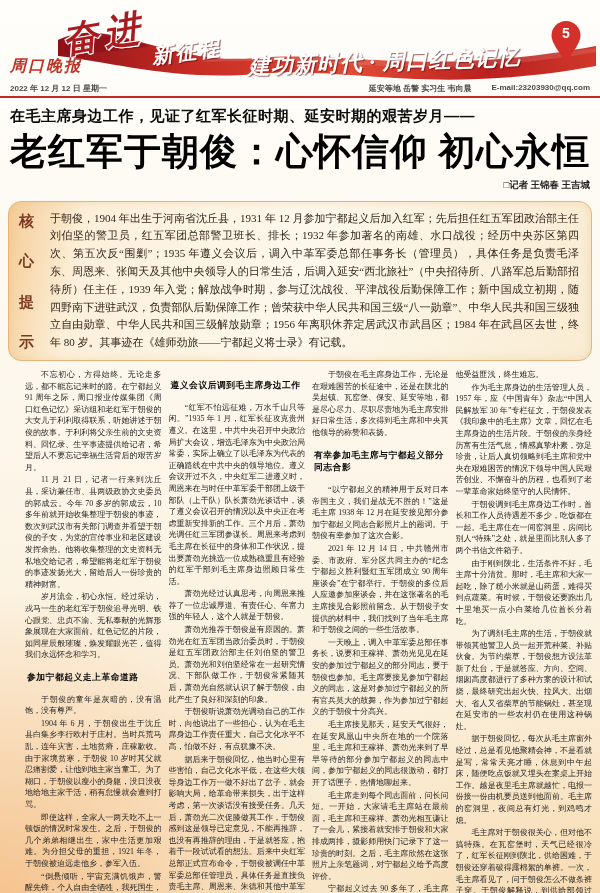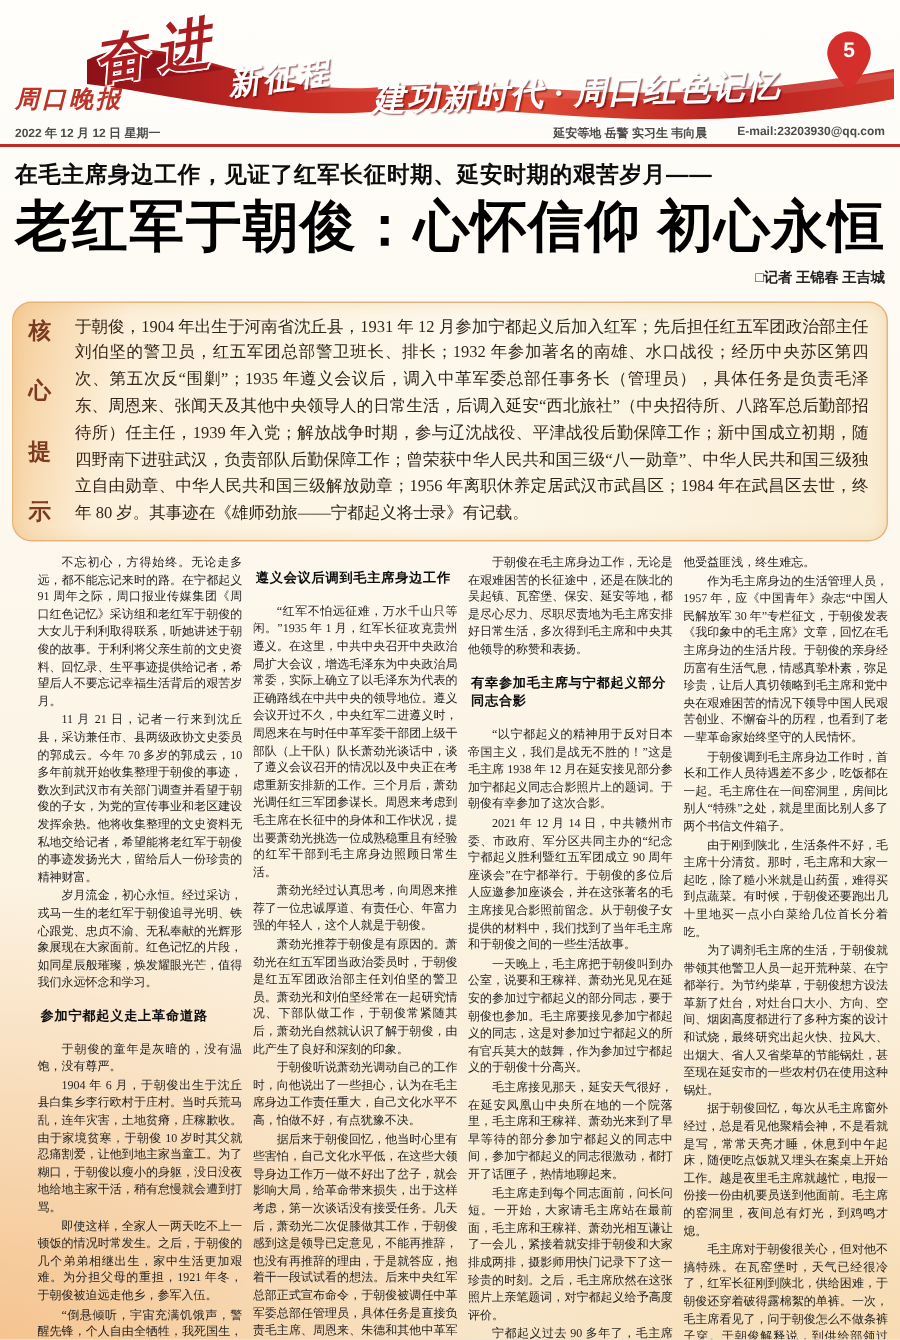--- a/index.html
+++ b/index.html
@@ -125,29 +125,29 @@
         <div class="para">萧劲光推荐于朝俊是有原因的。萧劲光在红五军团当政治委员时，于朝俊是红五军团政治部主任刘伯坚的警卫员。萧劲光和刘伯坚经常在一起研究情况、下部队做工作，于朝俊常紧随其后，萧劲光自然就认识了解于朝俊，由此产生了良好和深刻的印象。</div>
         <div class="para">于朝俊听说萧劲光调动自己的工作时，向他说出了一些担心，认为在毛主席身边工作责任重大，自己文化水平不高，怕做不好，有点犹豫不决。</div>
         <div class="para">据后来于朝俊回忆，他当时心里有些害怕，自己文化水平低，在这些大领导身边工作万一做不好出了岔子，就会影响大局，给革命带来损失，出于这样考虑，第一次谈话没有接受任务。几天后，萧劲光二次促膝做其工作，于朝俊感到这是领导已定意见，不能再推辞，也没有再推辞的理由，于是就答应，抱着干一段试试看的想法。后来中央红军总部正式宣布命令，于朝俊被调任中革军委总部任管理员，具体任务是直接负责毛主席、周恩来、朱德和其他中革军委主要领导的日常生活。</div>
         <div class="para">从此，于朝俊就与毛主席及其他中革军委领导同志朝夕相处，亲身感受和亲眼目睹了毛主席的大智大勇和雄才伟略。特别是在毛主席、中革军委的指挥下，红军四渡赤水、巧渡金沙江、强渡大渡河、飞夺泸定桥、爬雪山过草地，1935 年 10 月走出了草地，甩掉了追兵，胜利到达陕北。</div>
       </div>
     <div class="col">
         <div class="para">于朝俊在毛主席身边工作，无论是在艰难困苦的长征途中，还是在陕北的吴起镇、瓦窑堡、保安、延安等地，都是尽心尽力、尽职尽责地为毛主席安排好日常生活，多次得到毛主席和中央其他领导的称赞和表扬。</div>
         <div class="subhead">有幸参加毛主席与宁都起义部分同志合影</div>
         <div class="para">“以宁都起义的精神用于反对日本帝国主义，我们是战无不胜的！”这是毛主席 1938 年 12 月在延安接见部分参加宁都起义同志合影照片上的题词。于朝俊有幸参加了这次合影。</div>
         <div class="para">2021 年 12 月 14 日，中共赣州市委、市政府、军分区共同主办的“纪念宁都起义胜利暨红五军团成立 90 周年座谈会”在宁都举行。于朝俊的多位后人应邀参加座谈会，并在这张著名的毛主席接见合影照前留念。从于朝俊子女提供的材料中，我们找到了当年毛主席和于朝俊之间的一些生活故事。</div>
-        <div class="para">一天晚上，毛主席把于朝俊叫到办公室，说要和王稼祥、萧劲光见见在延安的参加过宁都起义的部分同志，要于朝俊也参加。毛主席要接见参加宁都起义的同志，这是对参加过宁都起义的所有官兵莫大的鼓舞，作为参加过宁都起义的于朝俊十分高兴。</div>
+        <div class="para">一天晚上，调入中革军委总部任事务长，说要和王稼祥、萧劲光见见在延安的参加过宁都起义的部分同志，要于朝俊也参加。毛主席要接见参加宁都起义的同志，这是对参加过宁都起义的所有官兵莫大的鼓舞，作为参加过宁都起义的于朝俊十分高兴。</div>
         <div class="para">毛主席接见那天，延安天气很好，在延安凤凰山中央所在地的一个院落里，毛主席和王稼祥、萧劲光来到了早早等待的部分参加宁都起义的同志中间，参加宁都起义的同志很激动，都打开了话匣子，热情地聊起来。</div>
         <div class="para">毛主席走到每个同志面前，问长问短。一开始，大家请毛主席站在最前面，毛主席和王稼祥、萧劲光相互谦让了一会儿，紧接着就安排于朝俊和大家排成两排，摄影师用快门记录下了这一珍贵的时刻。之后，毛主席欣然在这张照片上亲笔题词，对宁都起义给予高度评价。</div>
         <div class="para">宁都起义过去 90 多年了，毛主席在延安接见部分参加宁都起义的同志这一事件也过去 80 多年。如今，这张有毛主席题词的反映宁都起义的珍贵照片，于朝俊家人一直珍藏着。于朝俊和毛主席之间这段故事他们也会永远记在心间。</div>
       </div>
     <div class="col">
         <div class="para cont">他受益匪浅，终生难忘。</div>
         <div class="para">作为毛主席身边的生活管理人员，1957 年，应《中国青年》杂志“中国人民解放军 30 年”专栏征文，于朝俊发表《我印象中的毛主席》文章，回忆在毛主席身边的生活片段。于朝俊的亲身经历富有生活气息，情感真挚朴素，弥足珍贵，让后人真切领略到毛主席和党中央在艰难困苦的情况下领导中国人民艰苦创业、不懈奋斗的历程，也看到了老一辈革命家始终坚守的人民情怀。</div>
         <div class="para">于朝俊调到毛主席身边工作时，首长和工作人员待遇差不多少，吃饭都在一起。毛主席住在一间窑洞里，房间比别人“特殊”之处，就是里面比别人多了两个书信文件箱子。</div>
         <div class="para">由于刚到陕北，生活条件不好，毛主席十分清贫。那时，毛主席和大家一起吃，除了糙小米就是山药蛋，难得买到点蔬菜。有时候，于朝俊还要跑出几十里地买一点小白菜给几位首长分着吃。</div>
-        <div class="para">为了调剂毛主席的生活，于朝俊就带领其他警卫人员一起开荒种菜、在宁都举行。为节约柴草，于朝俊想方设法革新了灶台，对灶台口大小、方向、空间、烟囱高度都进行了多种方案的设计和试烧，最终研究出起火快、拉风大、出烟大、省人又省柴草的节能锅灶，甚至现在延安市的一些农村仍在使用这种锅灶。</div>
+        <div class="para">为了调剂毛主席的生活，于朝俊就带领其他警卫人员一起开荒种菜、补贴伙食。为节约柴草，于朝俊想方设法革新了灶台，于是就答应、方向、空间、烟囱高度都进行了多种方案的设计和试烧，最终研究出起火快、拉风大、出烟大、省人又省柴草的节能锅灶，甚至现在延安市的一些农村仍在使用这种锅灶。</div>
         <div class="para">据于朝俊回忆，每次从毛主席窗外经过，总是看见他聚精会神，不是看就是写，常常天亮才睡，休息到中午起床，随便吃点饭就又埋头在案桌上开始工作。越是夜里毛主席就越忙，电报一份接一份由机要员送到他面前。毛主席的窑洞里，夜间总有灯光，到鸡鸣才熄。</div>
         <div class="para">毛主席对于朝俊很关心，但对他不搞特殊。在瓦窑堡时，天气已经很冷了，红军长征刚到陕北，供给困难，于朝俊还穿着破得露棉絮的单裤。一次，毛主席看见了，问于朝俊怎么不做条裤子穿。于朝俊解释说，到供给部领过了，说衣服要先供给前方了，后方只能暂时忍耐一下。毛主席很关心部下，但在那个困难时期，他也没有好办法。最后，毛主席安慰于朝俊，为了前方的胜利，应当有吃苦在先、享受在后的精神，慢慢会变好的。</div>
       </div>
   </section>
 
 </div>
 
 </body></html>

